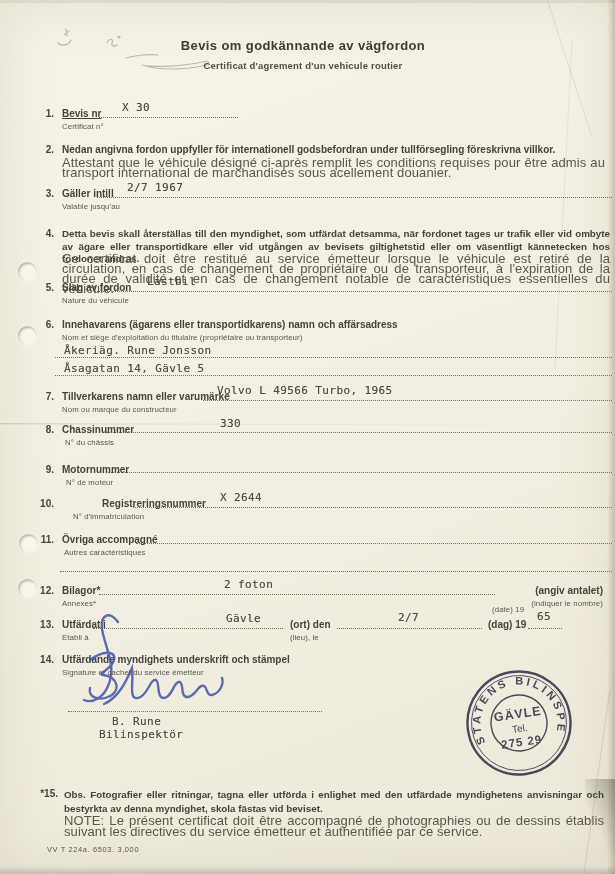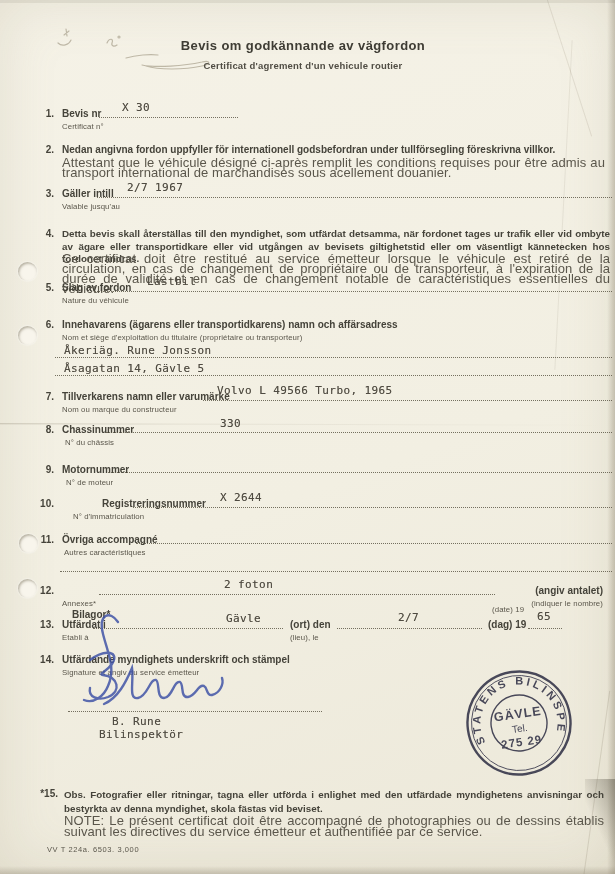--- a/index.html
+++ b/index.html
@@ -51,21 +51,21 @@
       <circle cx="69" cy="11" r="1"></circle>
       <path d="M76,32 c10,-3 24,-4 32,-3"></path>
       <path d="M92,39 c14,3 42,1 60,-3 c8,-2 10,2 0,4 c-18,4 -44,4 -56,0"></path>
     </g>
   </svg>
 
   <div class="abs title" style="left:0;top:38px;width:606px;">Bevis om godkännande av vägfordon</div>
   <div class="abs subtitle" style="left:0;top:60px;width:606px;">Certificat d'agrement d'un vehicule routier</div>
 
   <div class="abs num" style="left:30px;top:108px;width:24px;">1.</div>
-  <div class="abs lbl" style="left:62px;top:108px;">Bevis nr</div>
+  <div class="abs lbl" style="left:62px;top:108px;text-decoration:underline;">Bevis nr</div>
   <div class="abs typed" style="left:122px;top:101px;">X 30</div>
   <div class="abs dots" style="left:99px;top:117px;width:139px;"></div>
   <div class="abs sub" style="left:62px;top:122px;">Certificat n°</div>
 
   <div class="abs num" style="left:30px;top:144px;width:24px;">2.</div>
   <div class="abs lbl" style="left:62px;top:144px;">Nedan angivna fordon uppfyller för internationell godsbefordran under tullförsegling föreskrivna villkor.</div>
   <div class="abs subpar" style="left:62px;top:158px;width:543px;white-space:normal;">Attestant que le véhicule désigné ci-après remplit les conditions requises pour être admis au transport international de marchandises sous acellement douanier.</div>
 
   <div class="abs num" style="left:30px;top:188px;width:24px;">3.</div>
   <div class="abs lbl" style="left:62px;top:188px;">Gäller intill</div>
@@ -114,21 +114,21 @@
   <div class="abs dots" style="left:133px;top:507px;width:479px;"></div>
   <div class="abs sub" style="left:64px;top:512px;margin-left:9px;">N° d'immatriculation</div>
 
   <div class="abs num" style="left:30px;top:534px;width:24px;">11.</div>
   <div class="abs lbl" style="left:62px;top:534px;">Övriga accompagné</div>
   <div class="abs dots" style="left:136px;top:543px;width:476px;"></div>
   <div class="abs sub" style="left:64px;top:548px;">Autres caractéristiques</div>
   <div class="abs dots" style="left:60px;top:571px;width:552px;"></div>
 
   <div class="abs num" style="left:30px;top:585px;width:24px;">12.</div>
-  <div class="abs lbl" style="left:72px;top:585px;margin-top:24px;">Bilagor*</div>
+  <div class="abs lbl" style="left:62px;top:585px;">Bilagor*</div>
   <div class="abs typed" style="left:224px;top:578px;">2 foton</div>
   <div class="abs dots" style="left:99px;top:594px;width:396px;"></div>
   <div class="abs lbl" style="left:495px;top:585px;width:108px;text-align:right;">(angiv antalet)</div>
   <div class="abs sub" style="left:62px;top:599px;">Annexes*</div>
   <div class="abs sub" style="left:493px;top:599px;width:110px;text-align:right;">(indiquer le nombre)</div>
 
   <div class="abs num" style="left:30px;top:619px;width:24px;">13.</div>
   <div class="abs lbl" style="left:62px;top:619px;">Utfärdat i</div>
   <div class="abs typed" style="left:226px;top:612px;">Gävle</div>
   <div class="abs dots" style="left:93px;top:628px;width:190px;"></div>
@@ -137,21 +137,21 @@
   <div class="abs dots" style="left:337px;top:628px;width:145px;"></div>
   <div class="abs lbl" style="left:488px;top:619px;">(dag) 19</div>
   <div class="abs typed" style="left:537px;top:610px;">65</div>
   <div class="abs dots" style="left:528px;top:628px;width:34px;"></div>
   <div class="abs sub" style="left:62px;top:633px;">Etabli à</div>
   <div class="abs sub" style="left:290px;top:633px;">(lieu), le</div>
   <div class="abs sub" style="left:492px;top:605px;">(date) 19</div>
 
   <div class="abs num" style="left:30px;top:654px;width:24px;">14.</div>
   <div class="abs lbl" style="left:62px;top:654px;">Utfärdande myndighets underskrift och stämpel</div>
-  <div class="abs sub" style="left:62px;top:668px;">Signature et angiv du service émetteur</div>
+  <div class="abs sub" style="left:62px;top:668px;">Signature et cachet du service émetteur</div>
 
   <svg class="abs" style="left:72px;top:608px;" width="160" height="110" viewBox="0 0 160 110">
     <g fill="none" stroke="#3b4fa5" stroke-width="2.4" stroke-linecap="round" opacity=".82">
       <path d="M46,14 C38,2 26,6 31,26 C36,46 44,60 36,78 C32,88 22,96 12,92"></path>
       <path d="M18,52 C34,40 48,44 40,56 C34,64 26,66 31,67 C46,69 50,83 36,89 C26,93 16,89 18,80"></path>
       <path d="M32,96 C46,90 54,74 60,60 C62,74 56,92 66,90 C76,88 78,70 84,72 C88,74 84,90 92,90 C100,90 102,72 108,74 C112,76 108,90 116,89 C124,88 126,76 132,78 C136,80 134,88 140,87 C148,85 152,76 150,70"></path>
     </g>
   </svg>
 
   <div class="abs dots" style="left:68px;top:711px;width:254px;"></div>

